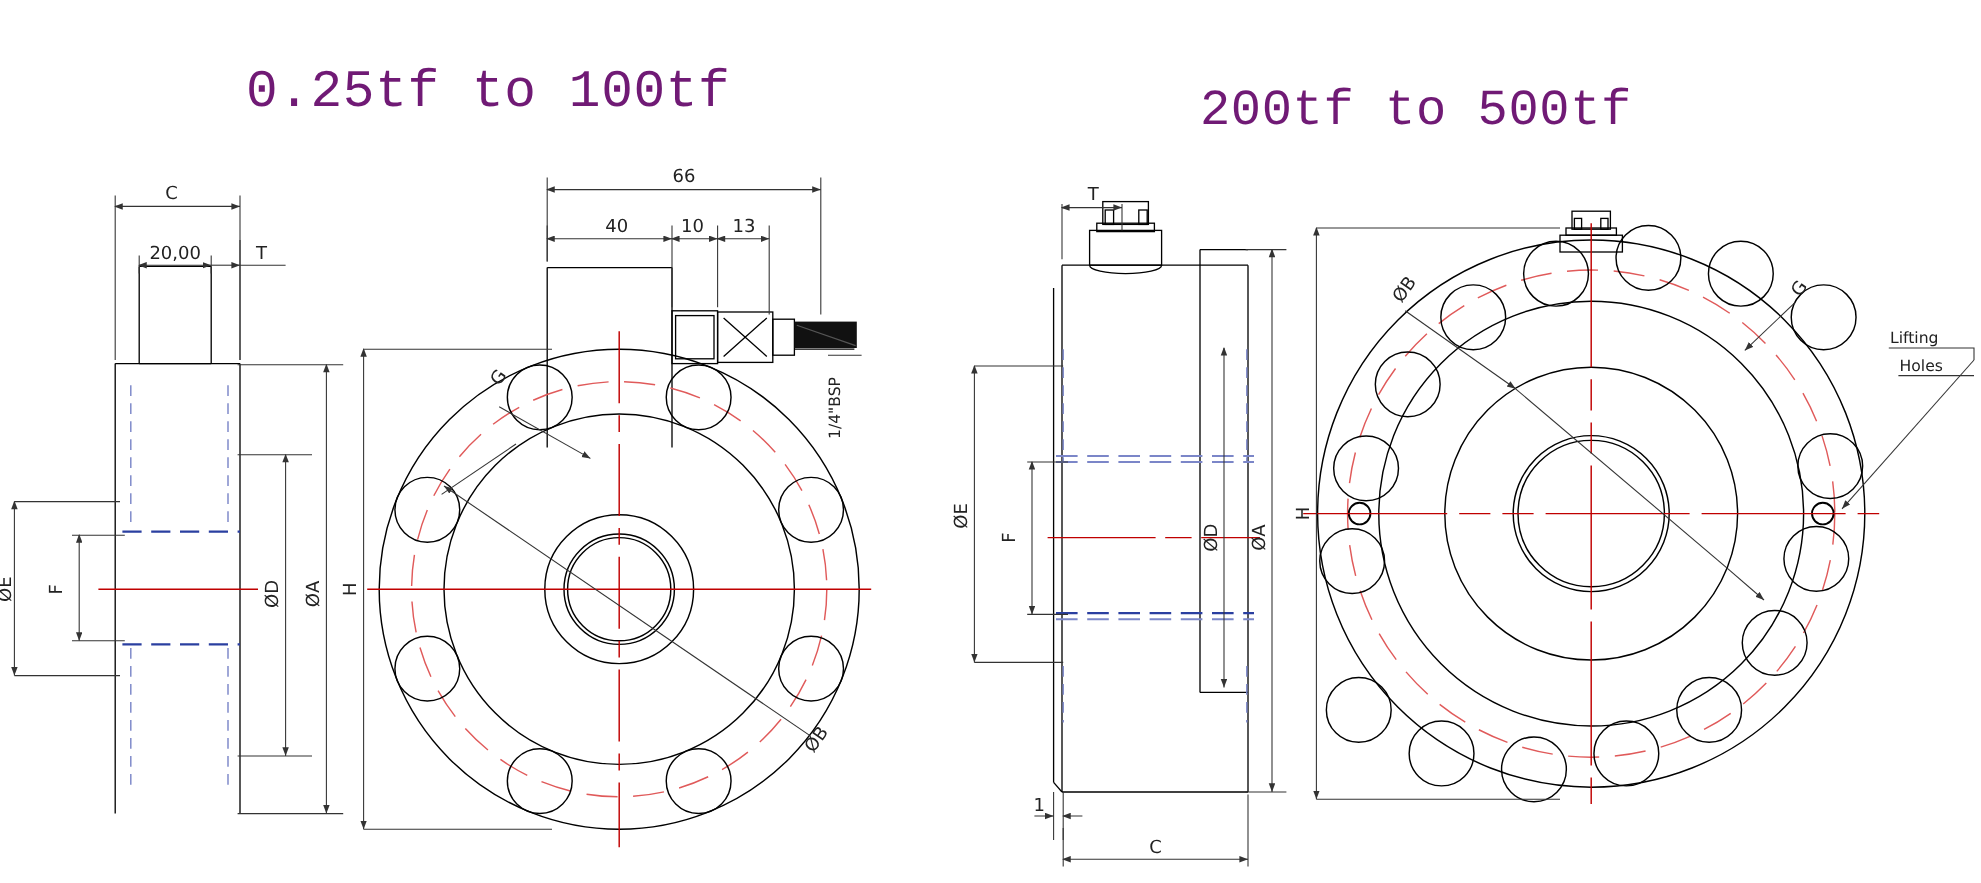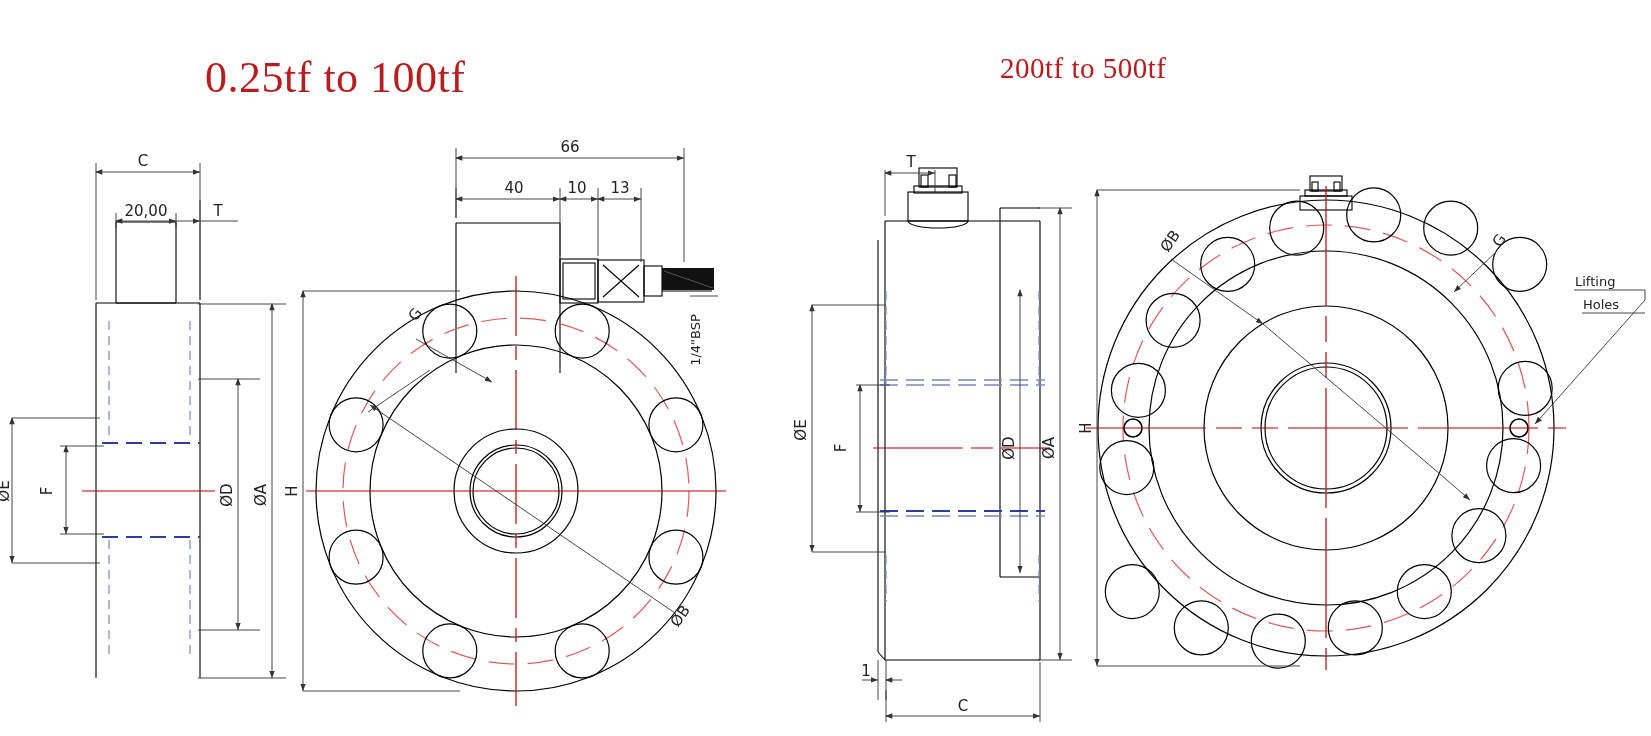--- a/index.html
+++ b/index.html
@@ -1,21 +1,21 @@
 <!DOCTYPE html>
 <html><head>
 <meta charset="utf-8">
 <style>
   html,body{margin:0;padding:0;background:#ffffff;}
   body{width:1651px;height:736px;position:relative;overflow:hidden;
        font-family:"DejaVu Sans","Liberation Sans",sans-serif;}
-  .title{position:absolute;font-weight:300;color:#b91c1c;white-space:nowrap;
-         font-family:Liberation Serif, serif;}
+  .title{position:absolute;font-weight:300;color:#701a75;white-space:nowrap;
+         font-family:Liberation Mono, monospace;}
   #title-left{left:205px;top:52px;font-size:44px;letter-spacing:.5px;}
-  #title-right{left:1000px;top:52px;font-size:29px;letter-spacing:.5px;}
+  #title-right{left:1000px;top:68px;font-size:42px;letter-spacing:.5px;}
   svg{position:absolute;left:0;top:0;}
   .lbl{font-family:"DejaVu Sans","Liberation Sans",sans-serif;font-size:15px;fill:#222;}
   .lbl-sm{font-family:"DejaVu Sans","Liberation Sans",sans-serif;font-size:13px;fill:#222;}
 </style>
 </head>
 <body>
 
 <div class="title" id="title-left">0.25tf to 100tf</div>
 <div class="title" id="title-right">200tf to 500tf</div>
 

